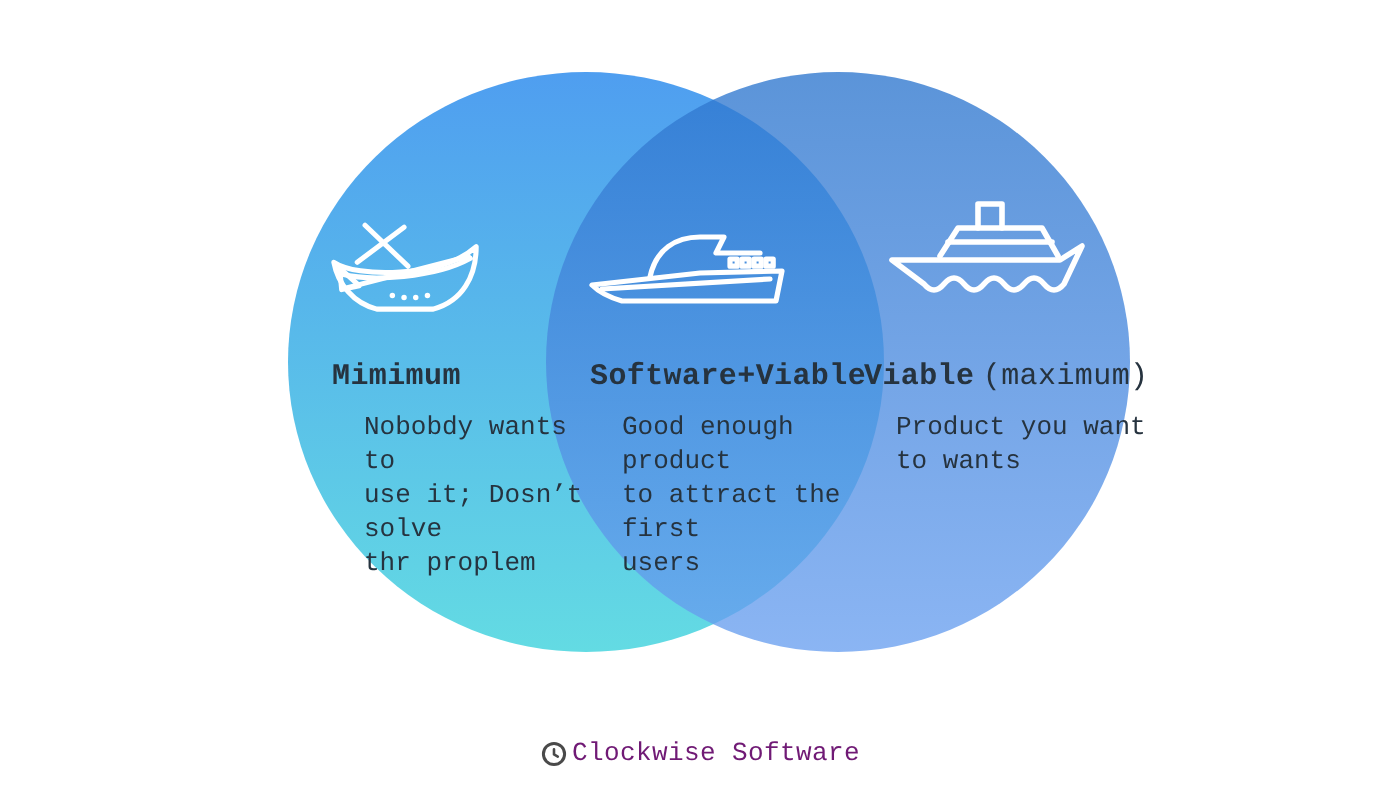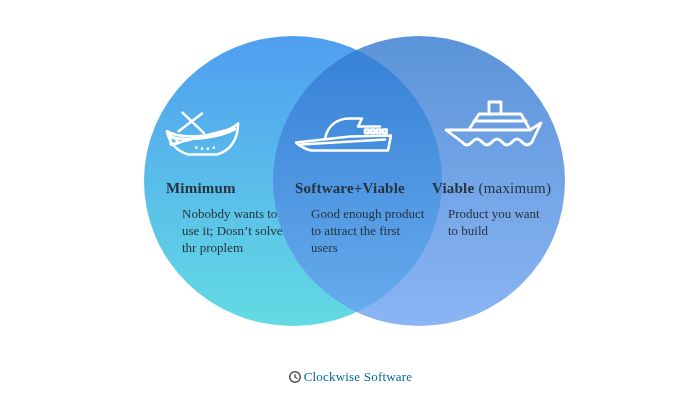--- a/index.html
+++ b/index.html
@@ -1,35 +1,35 @@
 <!DOCTYPE html>
 <html><head>
 <meta charset="utf-8">
 <style>
   html,body{margin:0;padding:0;background:#ffffff;}
   .stage{
     position:relative;width:700px;height:406px;background:#ffffff;
-    overflow:hidden;font-family:Liberation Serif, serif;
+    overflow:hidden;font-family:Liberation Mono, monospace;
   }
   .circle{position:absolute;border-radius:50%;}
   .circle-left{left:144px;top:36px;width:298px;height:290px;z-index:1;}
   .circle-right{left:273px;top:36px;width:292px;height:290px;z-index:2;}
   .icon{position:absolute;z-index:3;}
   .icon svg{display:block;}
   .col{position:absolute;z-index:3;color:#26333f;}
   .col-minimum{left:166px;top:179px;width:130px;}
   .col-overlap{left:295px;top:179px;width:150px;}
   .col-viable{left:432px;top:179px;width:150px;}
   .heading{font-size:15px;font-weight:700;letter-spacing:.2px;line-height:19px;}
   .heading .note{font-weight:400;margin-left:.28em;}
   .body-text{margin-top:7px;font-size:13px;line-height:17px;white-space:pre-line;margin-left:16px;}
   .footer{
     position:absolute;left:0;right:0;top:369px;z-index:3;
     display:flex;justify-content:center;align-items:center;gap:2px;
-    color:#0369a1;font-size:13px;letter-spacing:.2px;
+    color:#701a75;font-size:13px;letter-spacing:.2px;
   }
 </style>
 </head>
 <body>
 
 <div class="stage">
 
   <div class="circle circle-left" style="background: linear-gradient(rgb(79, 158, 240), rgb(99, 219, 227));"></div>
   <div class="circle circle-right" style="background: linear-gradient(rgba(45, 118, 206, 0.78), rgba(106, 160, 240, 0.78));"></div>
 
@@ -78,21 +78,21 @@
   <div class="col col-overlap">
     <div class="heading">Software+Viable</div>
     <div class="body-text">Good enough product
 to attract the first
 users</div>
   </div>
 
   <div class="col col-viable">
     <div class="heading"><span>Viable</span><span class="note">(maximum)</span></div>
     <div class="body-text">Product you want
-to build</div>
+to wants</div>
   </div>
 
   <div class="footer">
     <span style="display:inline-flex;">
       <svg width="14" height="14" viewBox="0 0 14 14" fill="none" stroke="#4a4a4a" stroke-width="1.5" stroke-linecap="round" stroke-linejoin="round">
         <circle cx="7" cy="7" r="5.3"></circle>
         <path d="M7 4.6 L7 7.2 L8.9 8.3" stroke-width="1.3"></path>
       </svg>
     </span>
     <span>Clockwise Software</span>

